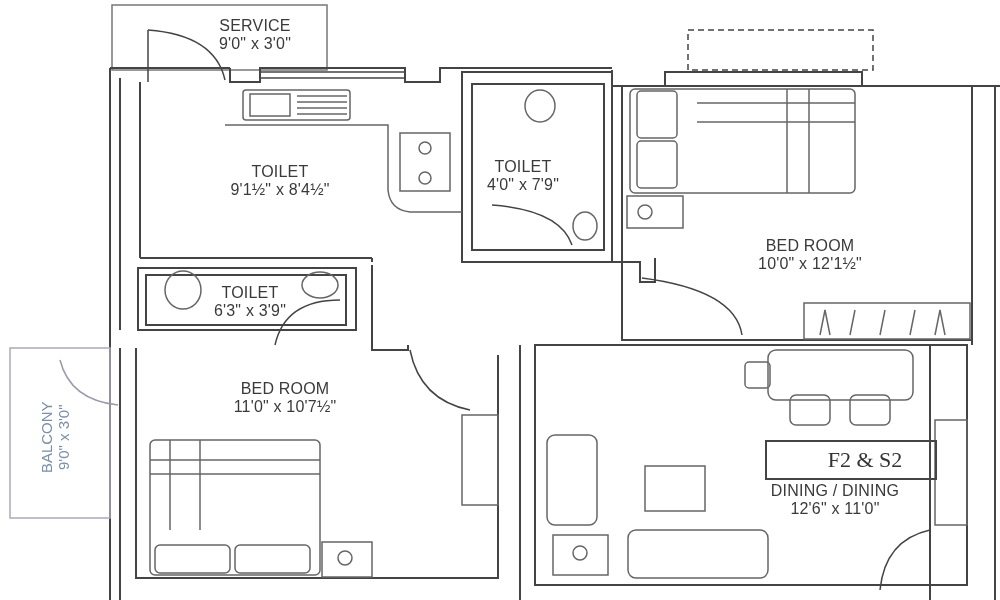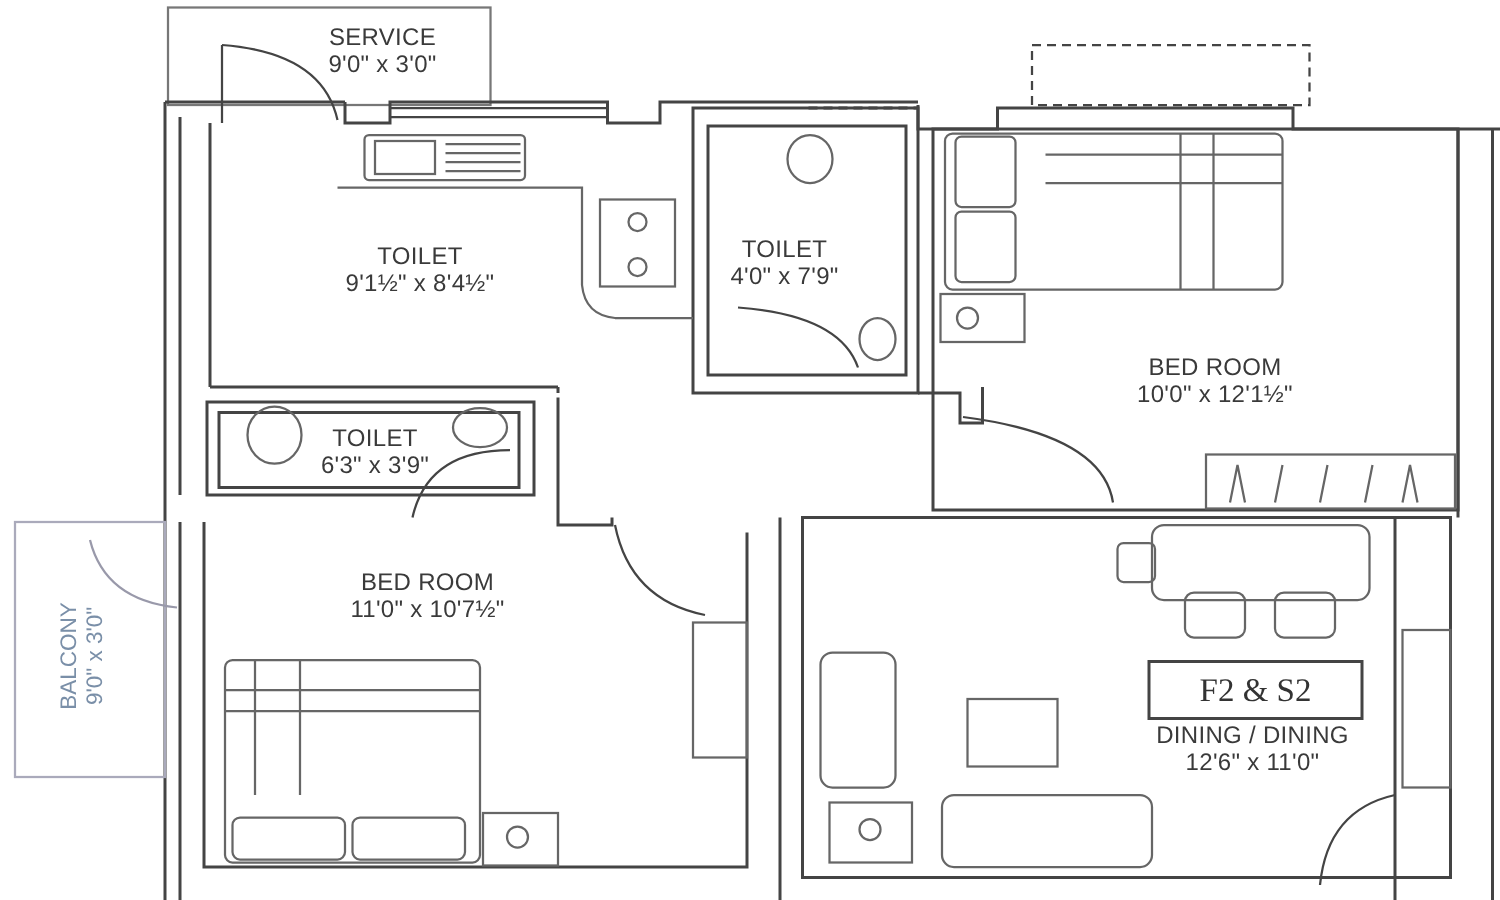--- a/index.html
+++ b/index.html
@@ -1,20 +1,20 @@
 <!DOCTYPE html>
 <html><head>
 <meta charset="utf-8">
 <style>
   html, body { margin:0; padding:0; background:#ffffff; }
   #plan { position:relative; width:1000px; height:600px; overflow:hidden; background:#ffffff; font-family:"Liberation Sans", sans-serif; }
   svg { position:absolute; left:0; top:0; }
   .lbl { position:absolute; color:#3a3a3a; text-align:center; line-height:1.15; font-size:16px; letter-spacing:0.2px; }
   .lbl .n, .lbl .d { display:block; white-space:nowrap; }
-  .tag { position:absolute; border:2px solid #444; font-family:"Liberation Serif", serif; font-size:22px; color:#333; text-align:center; line-height:36px; }
+  .tag { position:absolute; border:2px solid #444; font-family:"Liberation Serif", serif; font-size:22px; color:#333; text-align:center; line-height:36px;padding-left:28px; }
   .balc { position:absolute; color:#7a8fa8; font-size:15px; text-align:center; line-height:1.15; transform:rotate(-90deg); transform-origin:center center; white-space:nowrap; }
 </style>
 </head>
 <body>
 
 <div id="plan">
   <svg width="1000" height="600" viewBox="0 0 1000 600">
     <g fill="none" stroke="#444" stroke-width="2">
 
       <rect x="112" y="5" width="215" height="65" stroke="#777" stroke-width="1.5"></rect>

